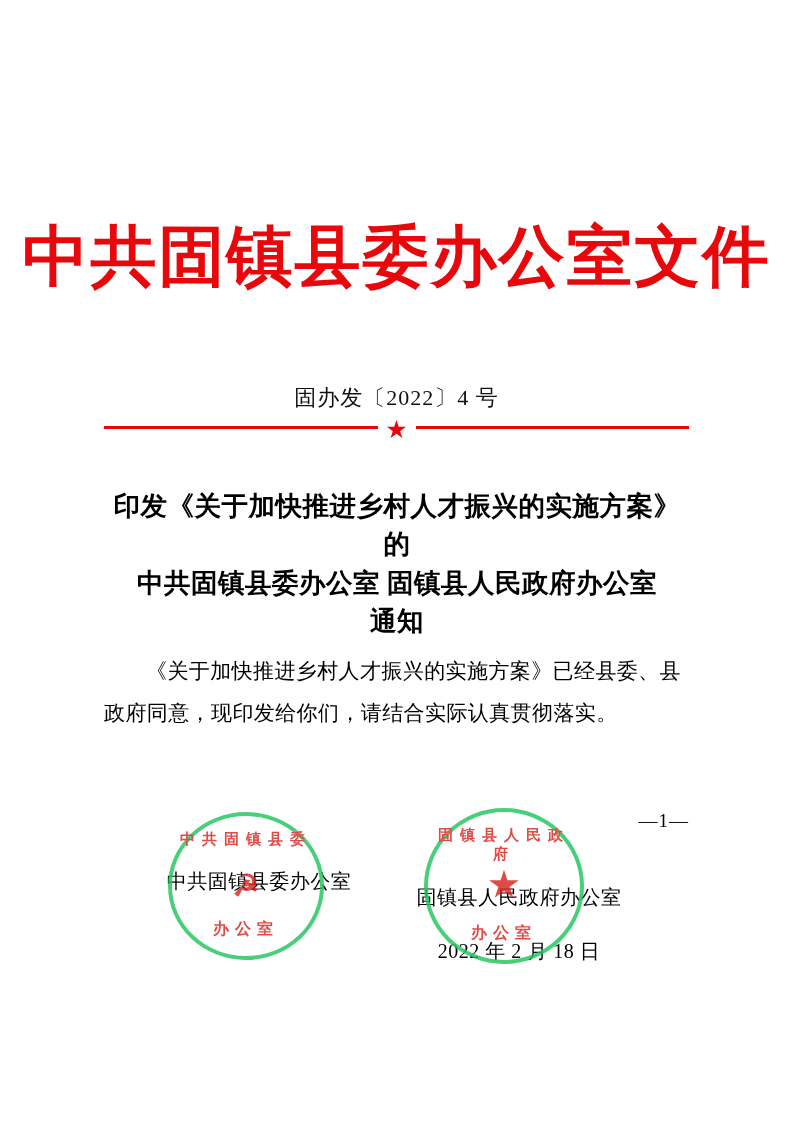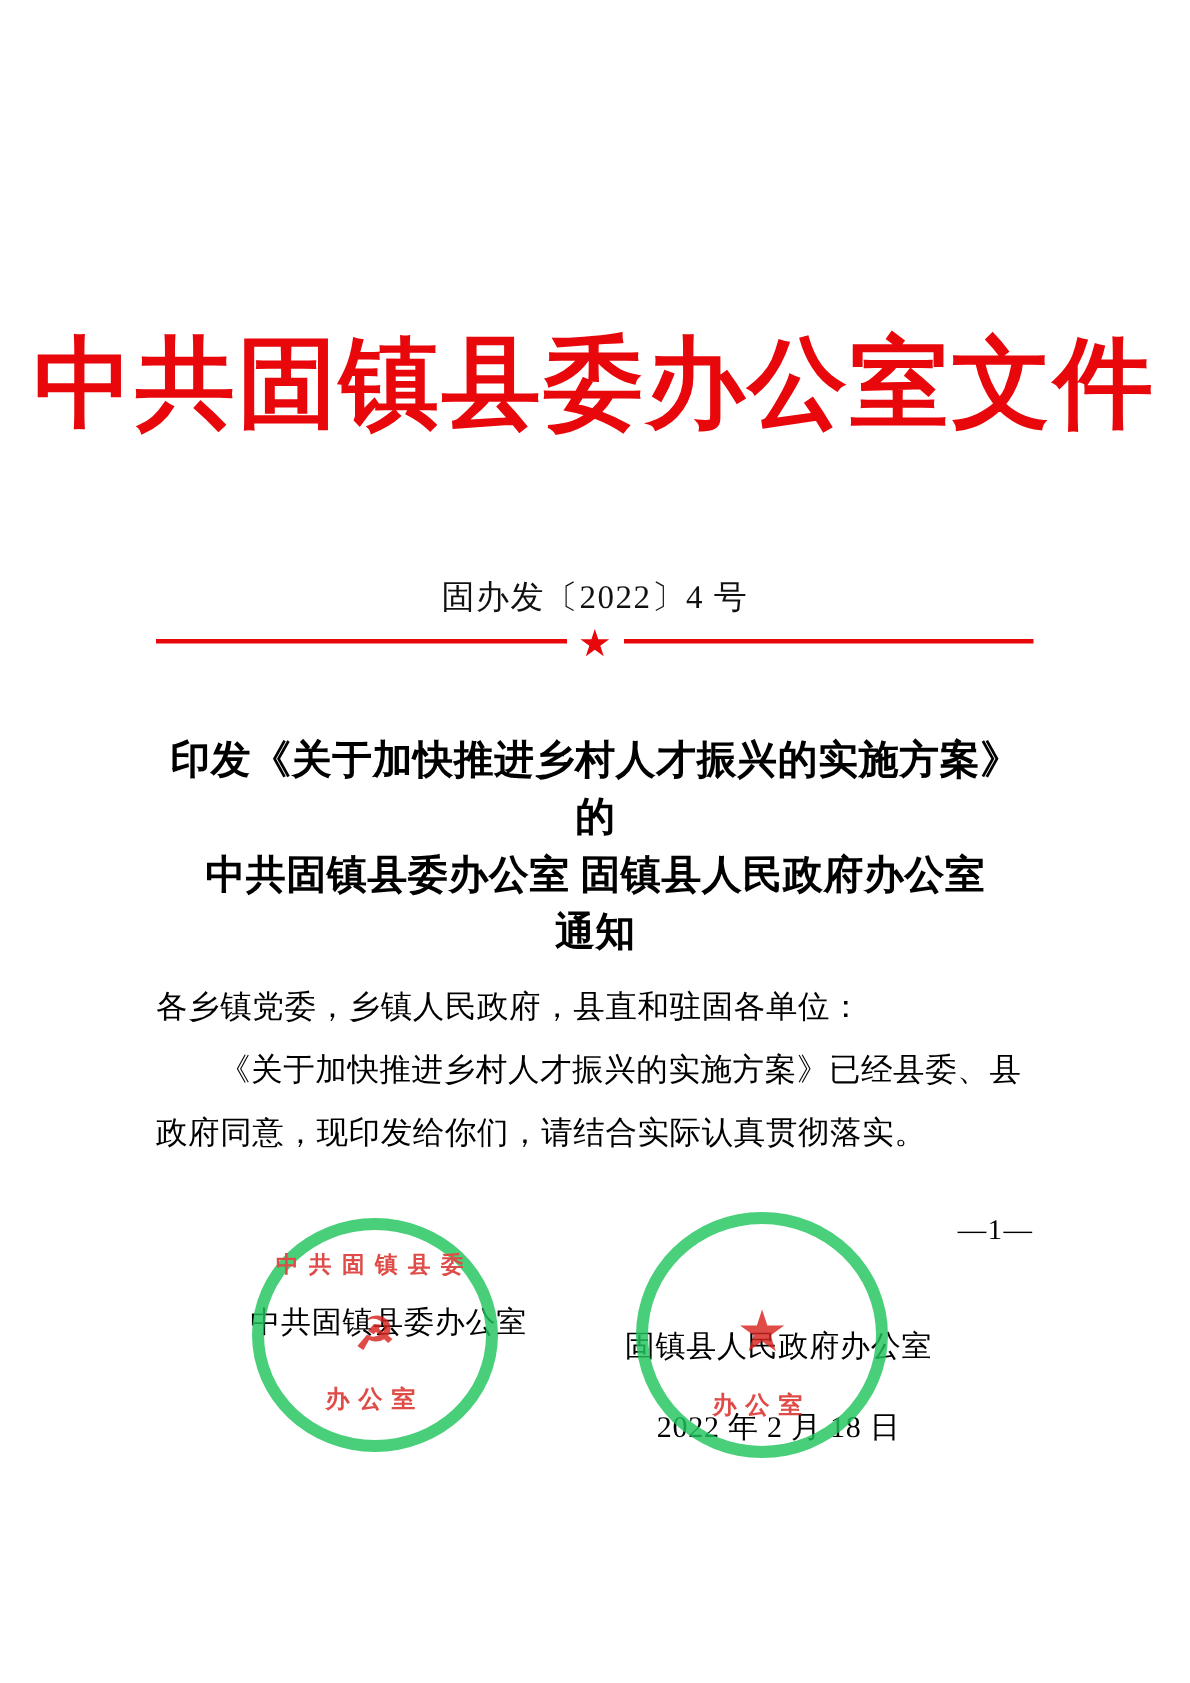--- a/index.html
+++ b/index.html
@@ -139,21 +139,21 @@
     letter-spacing: 0.5px;
   }
   .sig-right .sig-date {
     margin-top: 27px;
   }
 
   
   .seal {
     position: absolute;
     border-radius: 50%;
-    border: 8px solid #22c55e;
+    border: 4px solid #22c55e;
     opacity: 0.82;
     pointer-events: none;
   }
   .seal-party {
     left: 168px;
     top: 812px;
     width: 148px;
     height: 140px;
   }
   .seal-gov {
@@ -227,21 +227,20 @@
     <div class="red-star">★</div>
   </div>
 
   <div class="doc-title">
     <div>印发《关于加快推进乡村人才振兴的实施方案》的</div>
     <div>中共固镇县委办公室 固镇县人民政府办公室</div>
     <div>通知</div>
   </div>
 
   <div class="body-text">
-    <p>各乡镇党委，乡镇人民政府，县直和驻固各单位：</p>
     <p class="indent">《关于加快推进乡村人才振兴的实施方案》已经县委、县政府同意，现印发给你们，请结合实际认真贯彻落实。</p>
   </div>
 
   <div class="sig-area">
     <div class="sig-left">中共固镇县委办公室</div>
     <div class="sig-right">
       <div>固镇县人民政府办公室</div>
       <div class="sig-date">2022 年 2 月 18 日</div>
     </div>
   </div>
@@ -249,20 +248,21 @@
   <div class="seal seal-party">
     <div class="seal-inner-text">
       <div class="seal-arc seal-top">中共固镇县委</div>
       <div class="seal-emblem">☭</div>
       <div class="seal-arc seal-bottom">办公室</div>
     </div>
   </div>
 
   <div class="seal seal-gov">
     <div class="seal-inner-text">
+      <div class="seal-arc seal-top">固镇县人民政府</div>
       <div class="seal-star">★</div>
       <div class="seal-arc seal-bottom">办公室</div>
     </div>
   </div>
 
   <div class="page-number">—1—</div>
 
 </div>
 
 </body></html>

